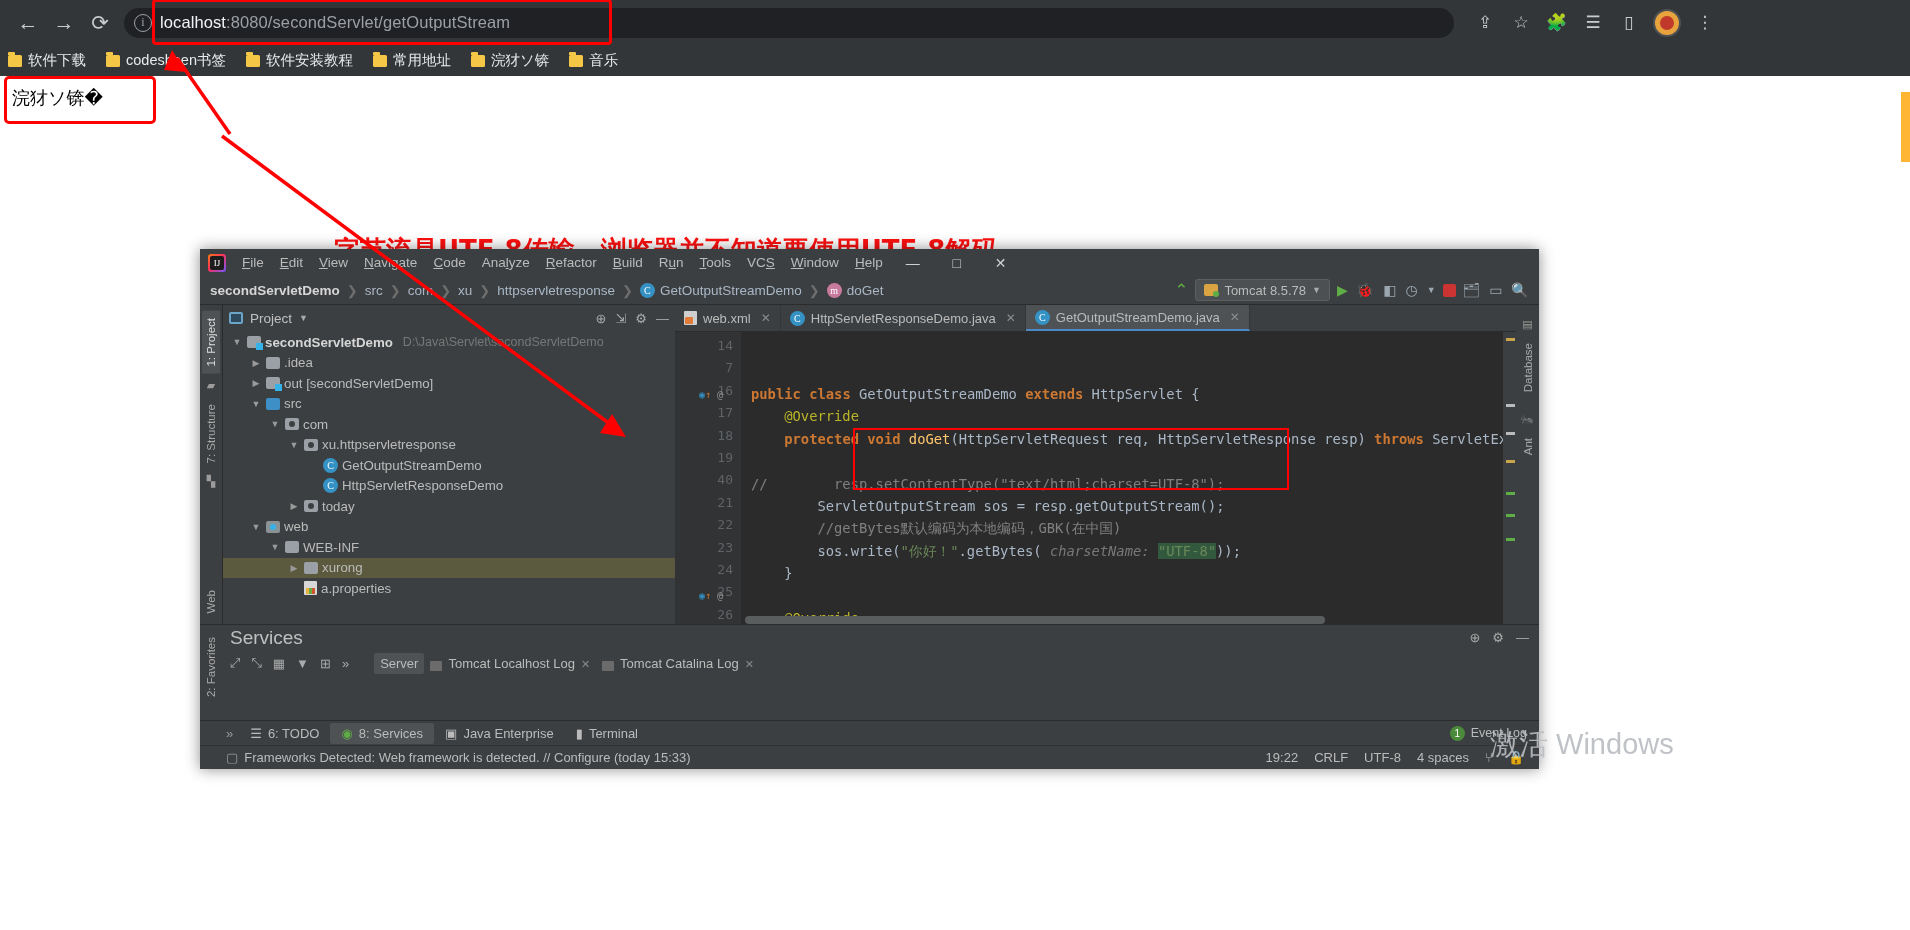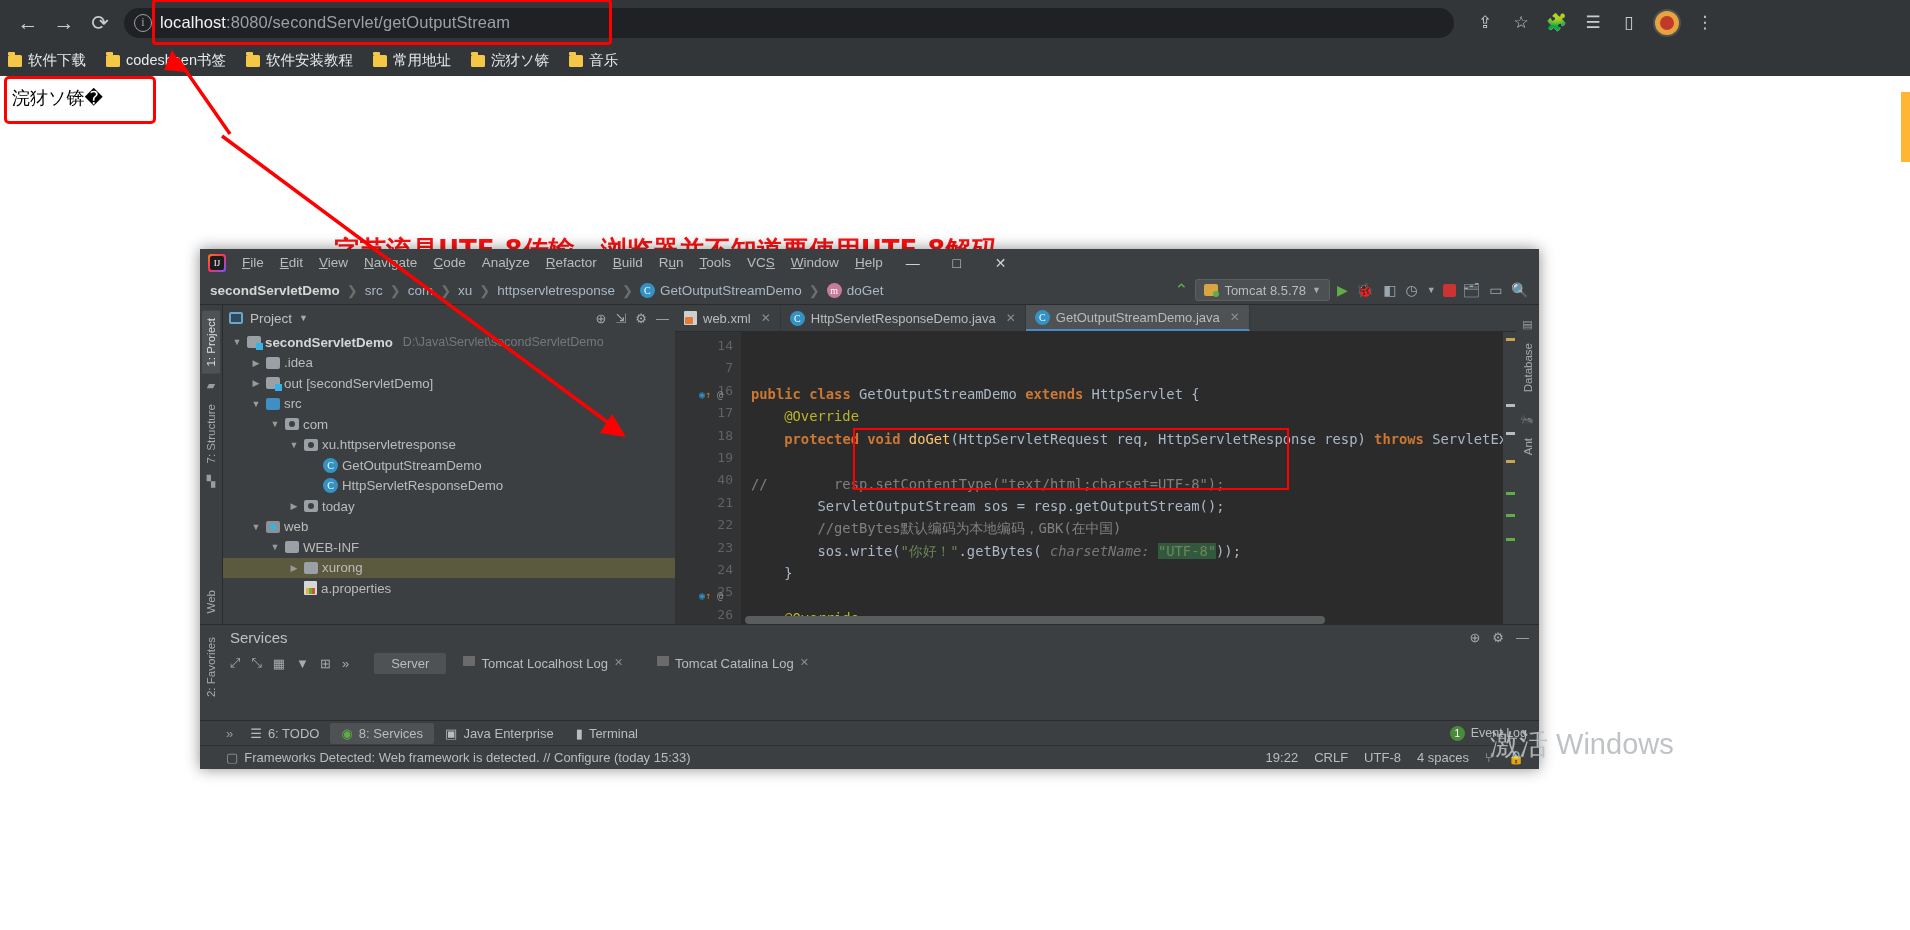--- a/index.html
+++ b/index.html
@@ -264,29 +264,29 @@
     width: 23px; background: #3c3f41; flex: 0 0 23px; display: flex; flex-direction: column;
     align-items: center; padding-top: 8px;
   }
 
   
   .services {
     height: 96px; background: #3c3f41; border-top: 1px solid #2b2b2b; display: flex;
     flex-direction: column; flex: 0 0 96px;
   }
   .svc-head { height: 25px; display: flex; align-items: center; padding-left: 30px; flex: 0 0 25px;}
-  .svc-title { font-size: 15px; color: #c0c0c0; }
+  .svc-title { font-size: 19px; color: #c0c0c0; }
   .svc-head-right { margin-left: auto; display:flex; gap: 12px; padding-right: 10px; color:#a9a9a9; font-size: 13px;}
   .svc-toolrow {
     height: 26px; display: flex; align-items: center; gap: 11px; padding-left: 30px;
     color: #a9a9a9; font-size: 13px; flex: 0 0 26px;
   }
   .svc-tabs { display: flex; align-items: center; gap: 0; margin-left: 14px; }
   .svc-tab {
-    display: flex; align-items: flex-start; gap: 6px; padding: 3px 17px; font-size: 13px;
+    display: flex; align-items: flex-end; gap: 6px; padding: 3px 6px; font-size: 13px;
     color: #bbbbbb; cursor: pointer;
   }
   .svc-tab.active { background: #4e5254; border-radius: 2px; }
   .svc-tab .x { color:#8c8c8c; font-size: 11px; }
   .tcico2 { width:12px;height:10px;background:#6b6b6b;border-radius:1px; }
 
   
   .idea-bottom {
     height: 25px; background: #3c3f41; display: flex; align-items: center; gap: 0;
     padding-left: 26px; flex: 0 0 25px; border-top: 1px solid #2b2b2b;

